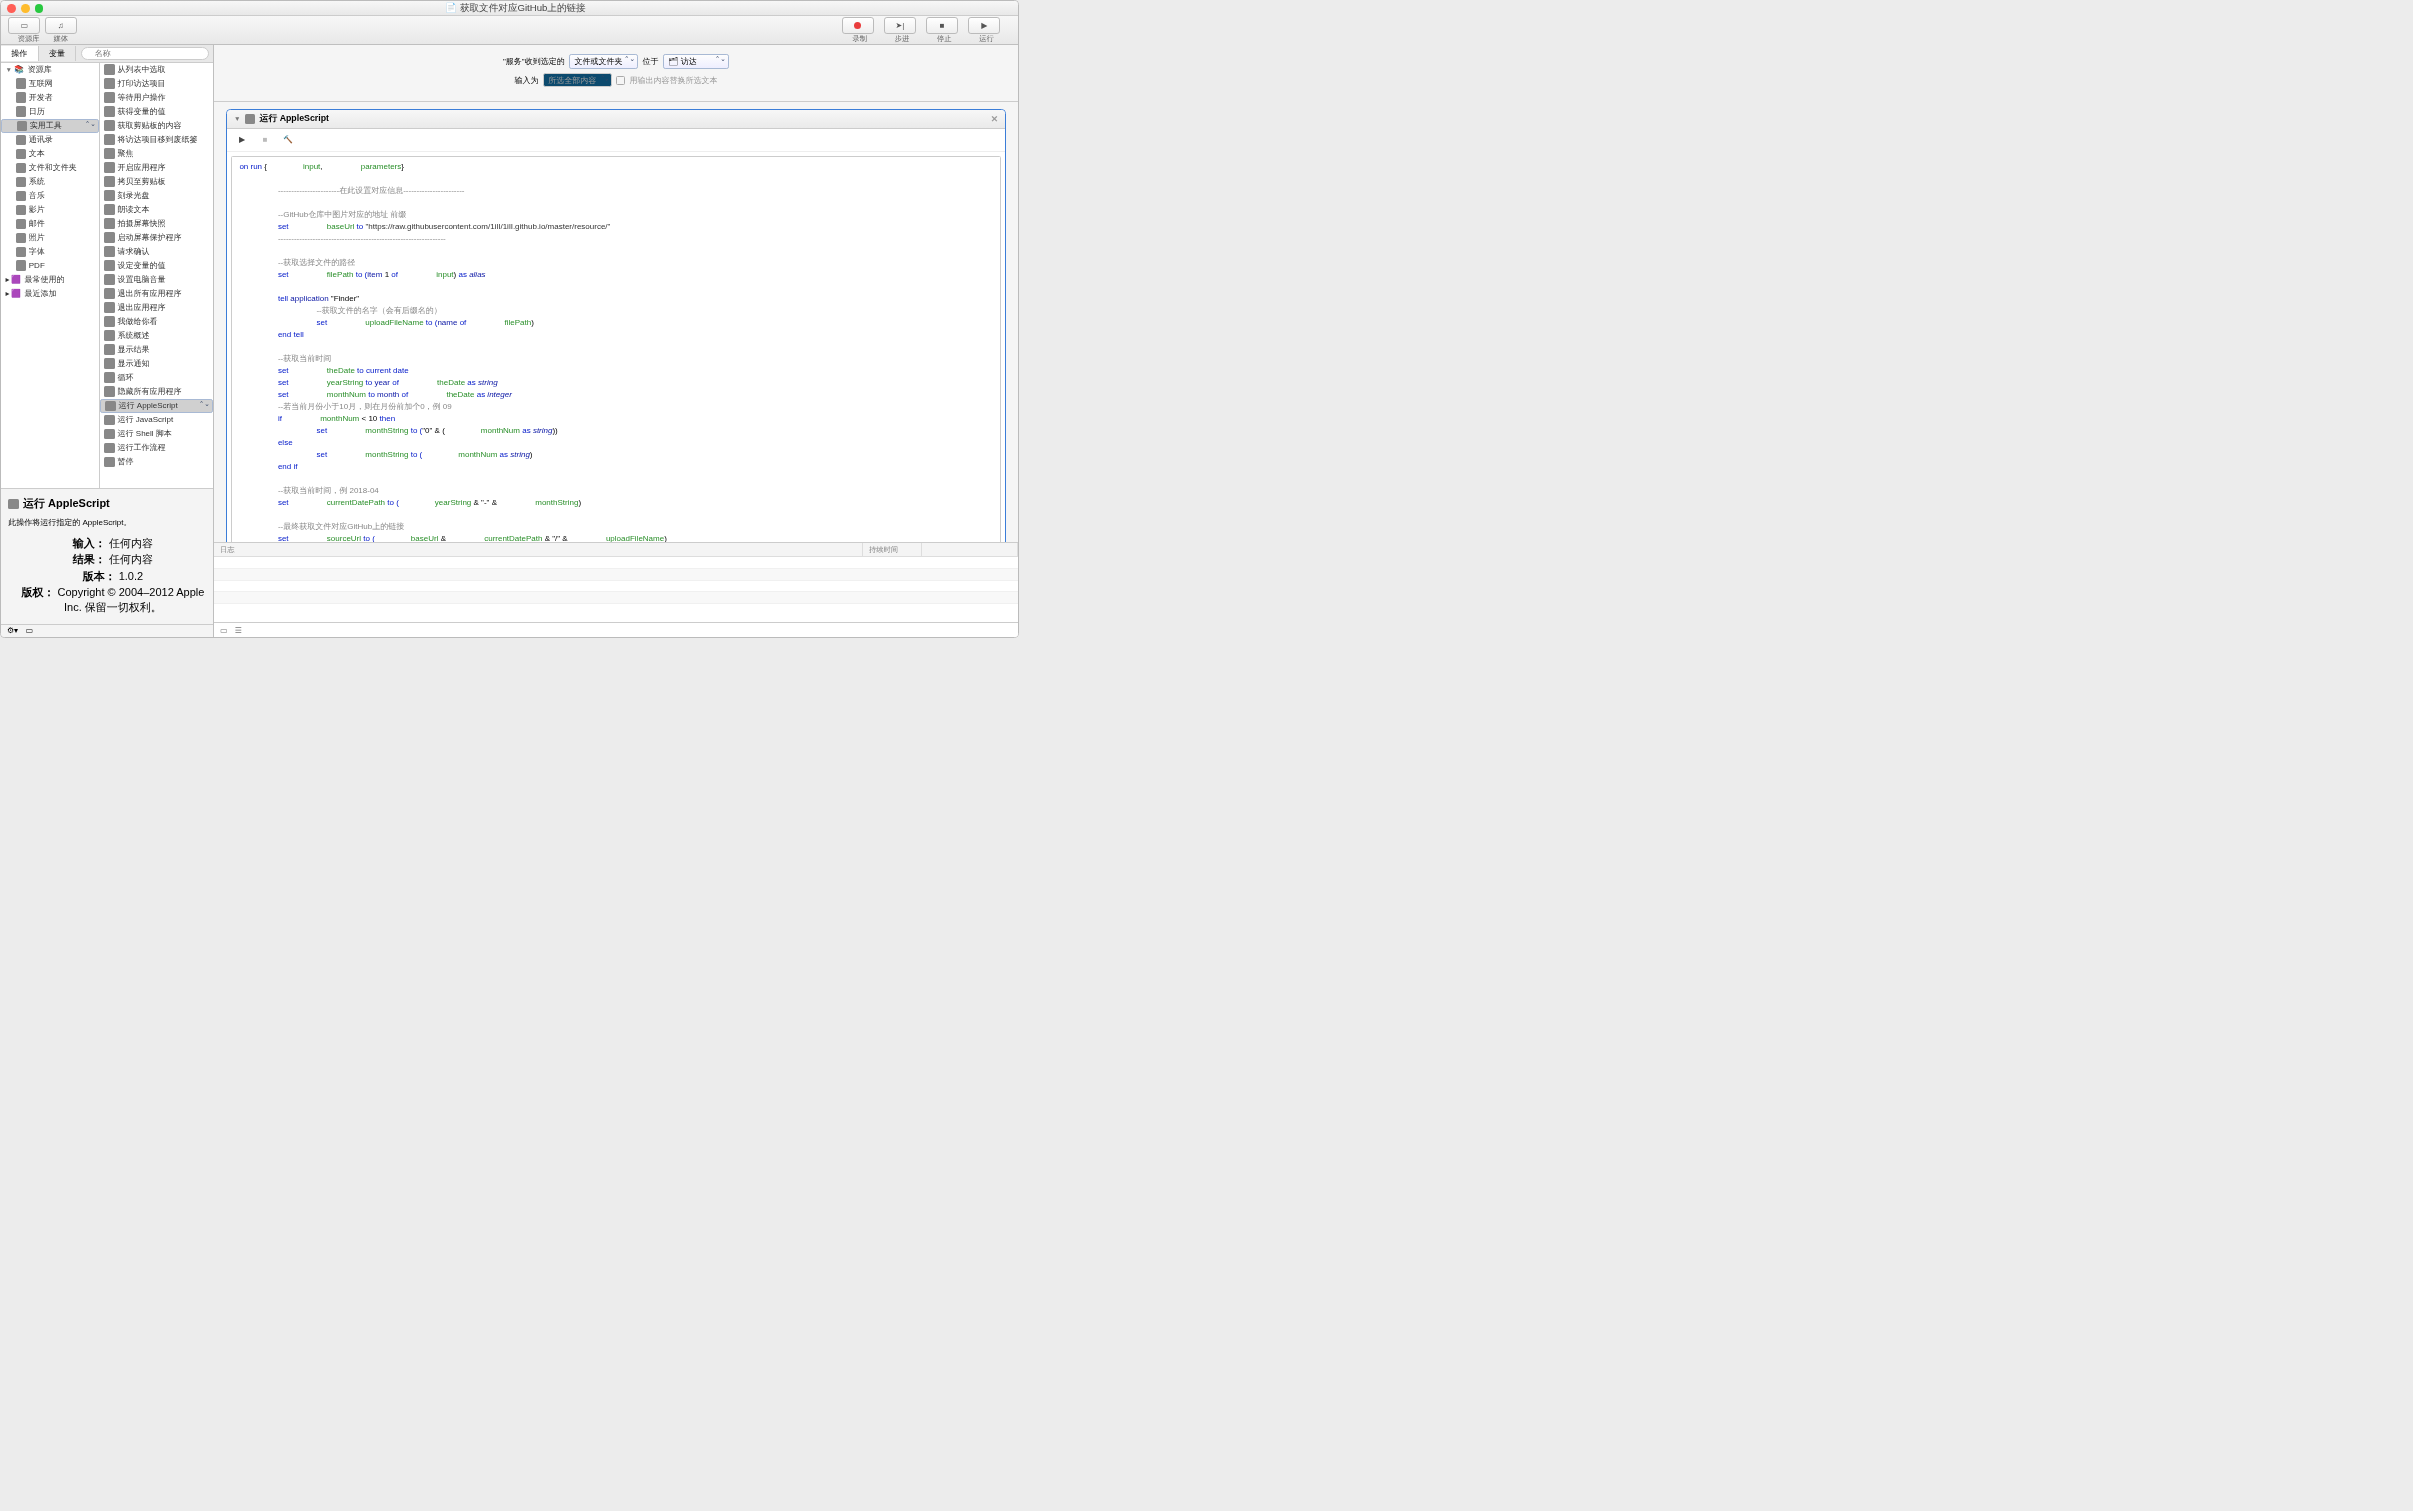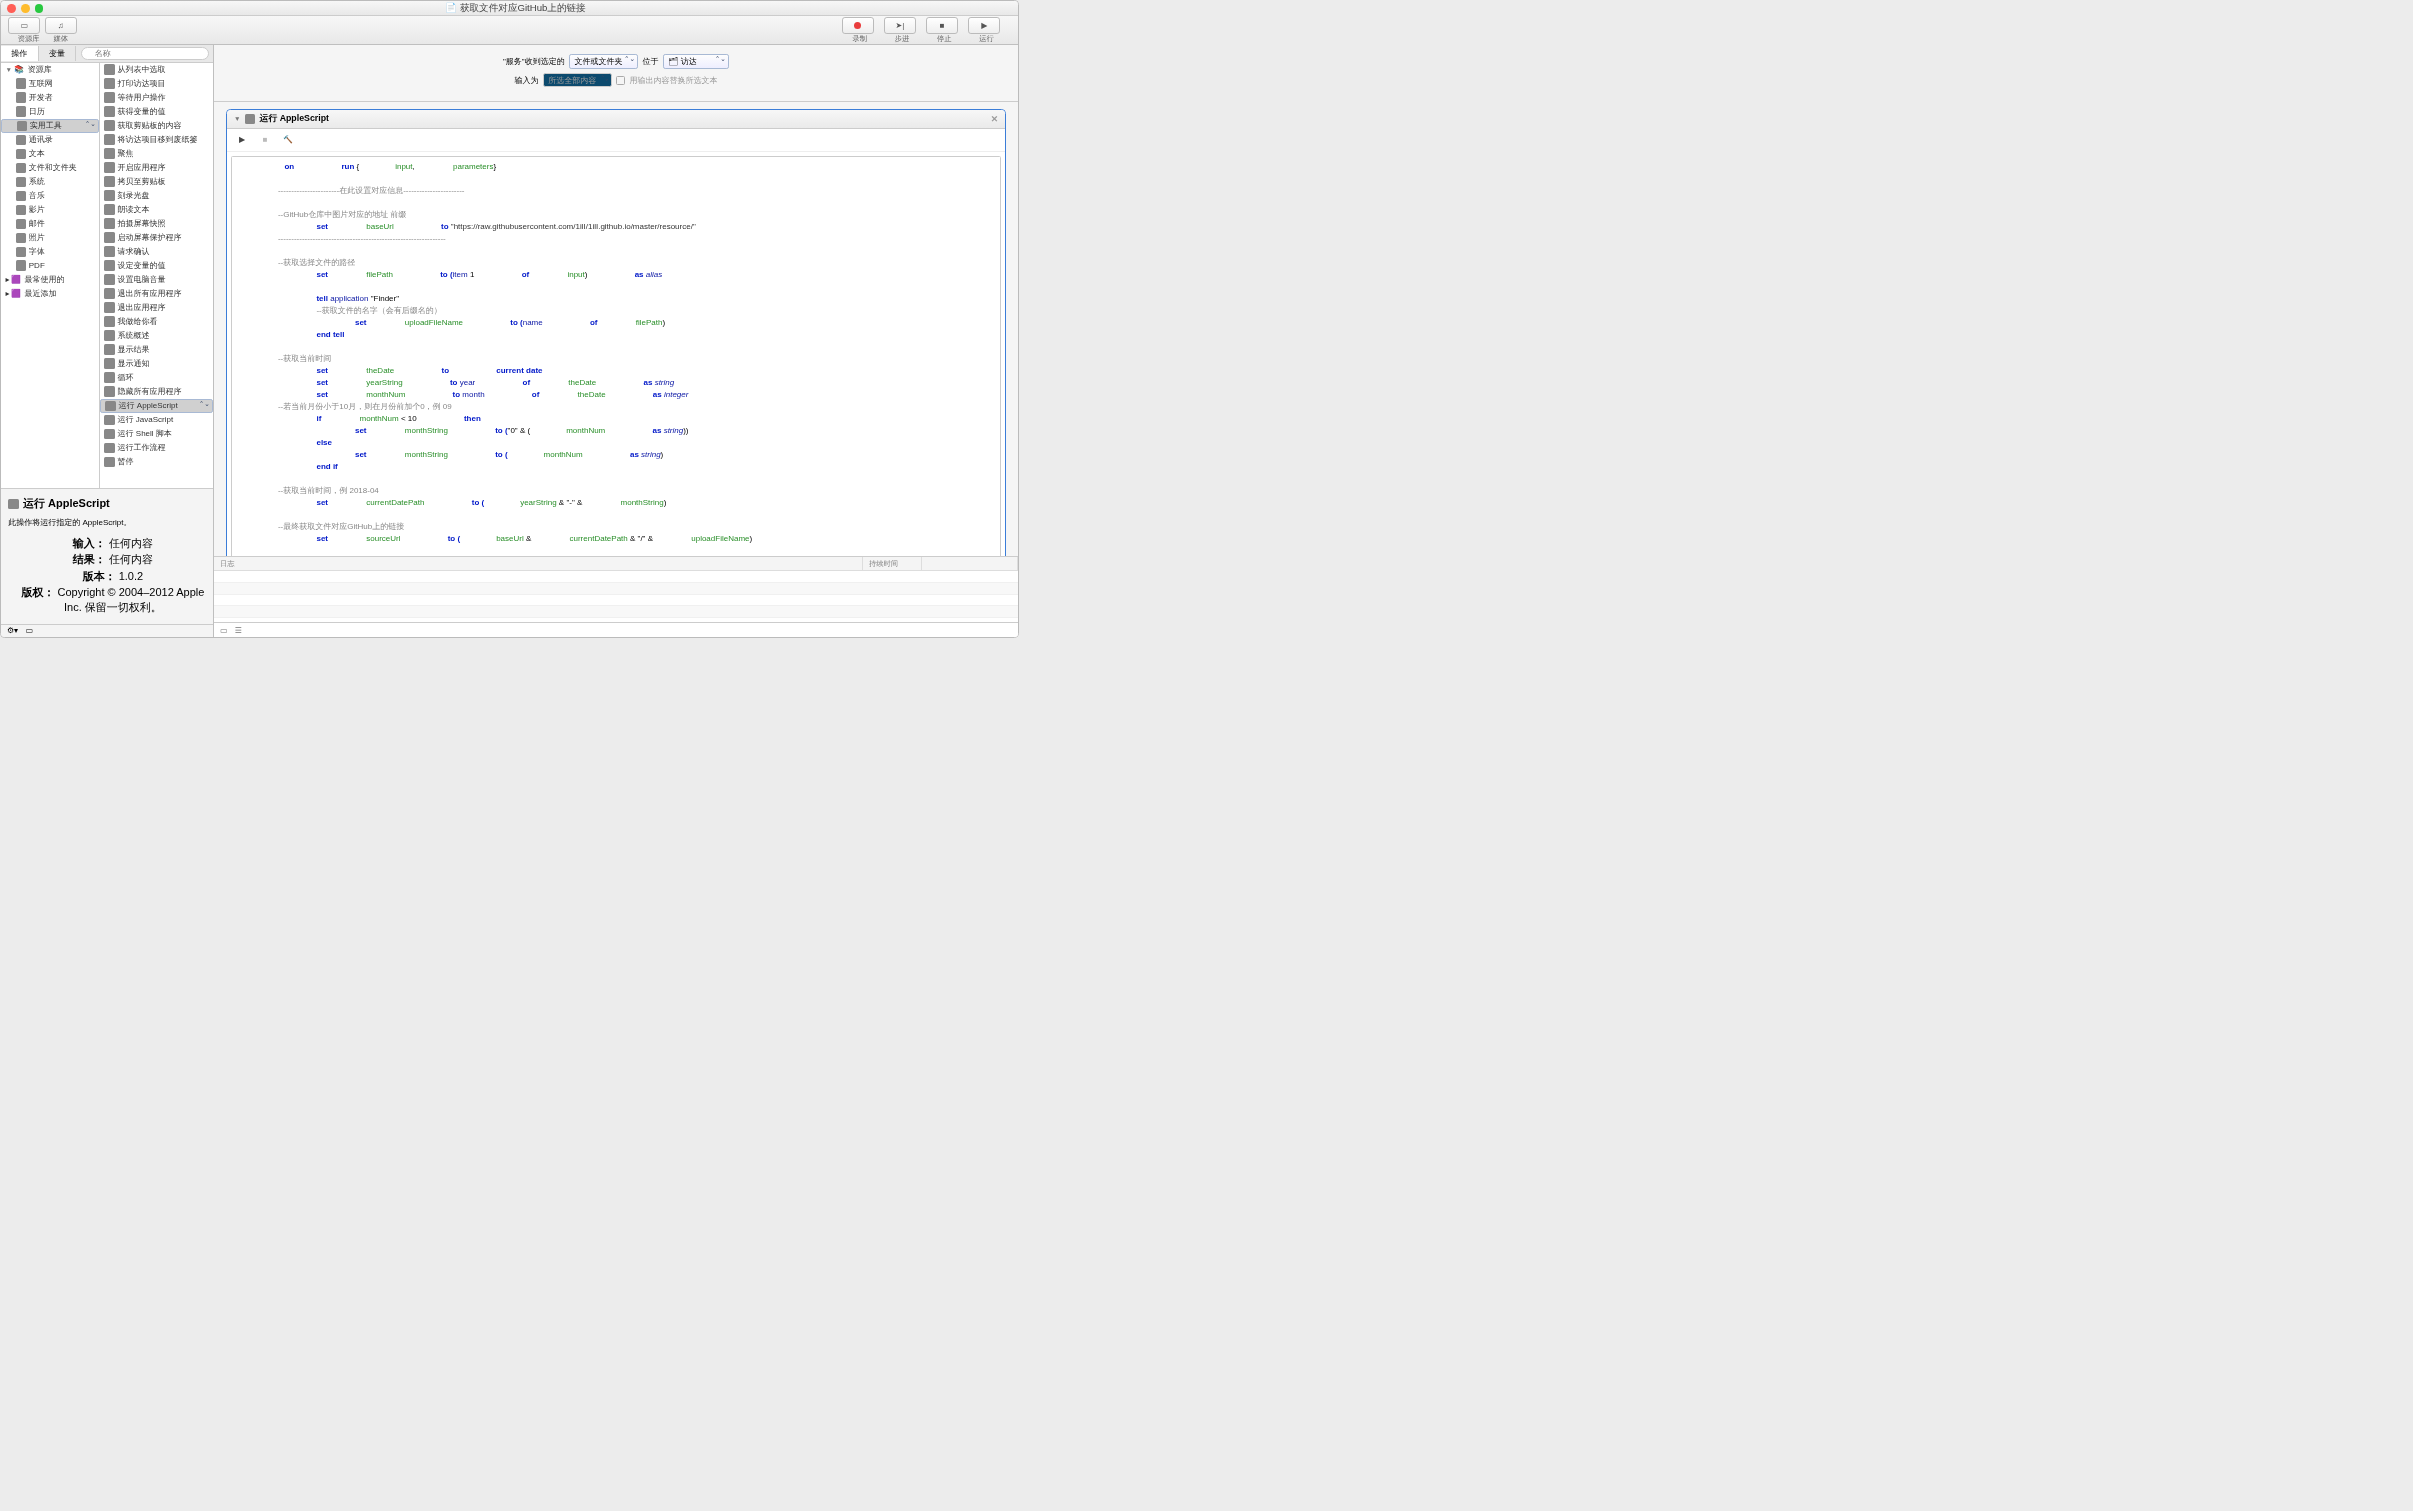--- a/index.html
+++ b/index.html
@@ -38,27 +38,27 @@
 .sel { border: 0.7px solid #a8b9d4; border-radius: 2.2px; padding: 0.7px 14.7px 0.7px 4.4px; background: linear-gradient(#fdfdfd,#eef); position: relative; font-size: 8px; min-width: 66px; }
 .sel::after { content: "⌃⌄"; position: absolute; right: 2.2px; top: 0; font-size: 6.6px; color: #346; }
 .sel.gray { border-color: #ccc; background: #0c4a6e; color: #999; font-family: Liberation Mono, monospace; }
 .canvas { flex: 1; overflow: auto; padding: 7.3px; background: #f5f5f5; position: relative; }
 .action-card { border: 1.5px solid #3b7dd8; border-radius: 4.4px; background: #fff; margin: 0 4.4px; }
 .card-header { background: linear-gradient(#f7f7f7,#eaeaea); padding: 2.9px 7.3px; border-bottom: 0.7px solid #ccc; border-radius: 3.7px 3.7px 0 0; display: flex; align-items: center; gap: 4.4px; font-size: 8.8px; font-weight: bold; }
 .card-close { margin-left: auto; color: #999; cursor: pointer; }
 .card-toolbar { padding: 4.4px 7.3px; display: flex; gap: 7.3px; border-bottom: 0.7px solid #eee; }
 .ctb { width: 16px; height: 13.2px; display: flex; align-items: center; justify-content: center; color: #444; }
 .code-area { margin: 4.4px; border: 0.7px solid #ccc; border-radius: 1.5px; padding: 4.4px 7.3px; font-family: Menlo, Monaco, monospace; font-size: 8px; line-height: 1.5; background: #fff; white-space: pre; overflow-x: auto; }
-.kw { color: #0018c9; font-weight: bold; margin-left: 45px; }
+.kw { color: #0018c9; font-weight: normal; }
 .var { color: #2a8f2a; padding-left: 36px; }
 .str { color: #333; }
 .cmt { color: #888; }
 .type { color: #0a16a4; font-style: italic; }
 .cls { color: #0a16a4; }
-.log-area { height: 81px; border-top: 0.7px solid #ccc; background: #fff; display: flex; flex-direction: column; }
+.log-area { height: 95px; border-top: 0.7px solid #ccc; background: #fff; display: flex; flex-direction: column; }
 .log-header { display: flex; background: #f4f4f4; border-bottom: 0.7px solid #ddd; font-size: 7.3px; color: #888; }
 .log-col { padding: 1.5px 5.9px; border-right: 0.7px solid #ddd; }
 .log-rows { flex: 1; }
 .log-row { height: 11.8px; border-bottom: 0.7px solid #f0f0f0; }
 .log-row:nth-child(even){ background: #f8f8f8; }
 .log-status { height: 14.7px; border-top: 0.7px solid #ccc; display: flex; align-items: center; padding: 0 5.9px; gap: 7.3px; color: #777; }
 .disclosure { color: #777; font-size: 6.6px; }
 .chk { width: 8.8px; height: 8.8px; border: 0.7px solid #aaa; border-radius: 1.5px; }
 .rec-dot { width: 7.3px; height: 7.3px; background: #e93c3c; border-radius: 50%; }
 </style>

